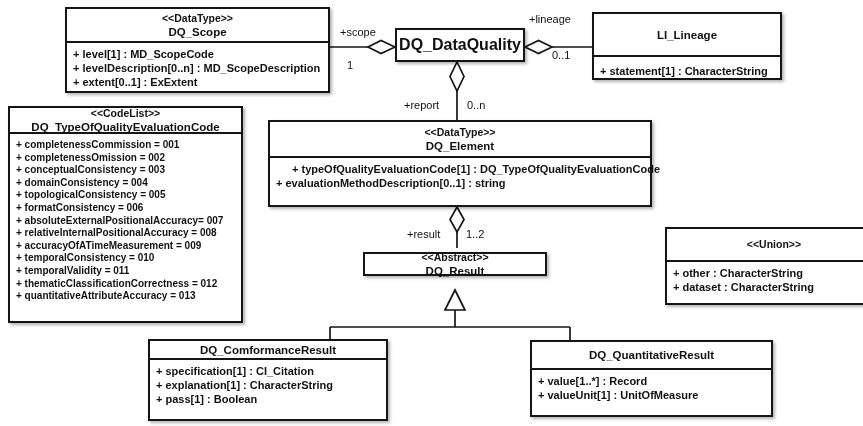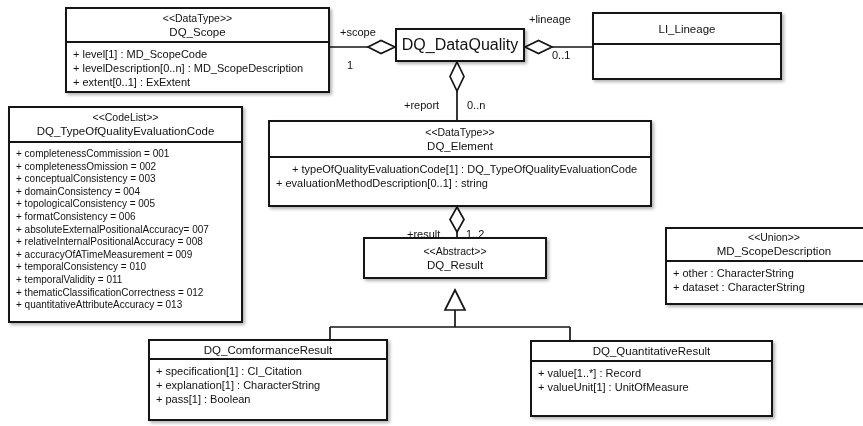--- a/index.html
+++ b/index.html
@@ -3,21 +3,21 @@
 <meta charset="utf-8">
 <style>
   html,body{margin:0;padding:0;background:#fff;}
   #stage{
     position:relative;width:863px;height:426px;background:#ffffff;
     font-family:"Liberation Sans",sans-serif;color:#111;overflow:hidden;
   }
   #wires{position:absolute;left:0;top:0;width:863px;height:426px;z-index:1;}
   .classbox{
     position:absolute;background:#fff;border:2px solid #151515;z-index:2;
-    box-shadow:2px 2px 3px rgba(0,0,0,.30);box-sizing:border-box;font-weight:normal;
+    box-shadow:2px 2px 3px rgba(0,0,0,.30);box-sizing:border-box;font-weight:bold;
   }
   .hdr{
     border-bottom:2px solid #151515;display:flex;flex-direction:column;
     align-items:center;justify-content:center;text-align:center;box-sizing:border-box;
   }
   .single .hdr{border-bottom:none;height:100%;}
   .stereotype{font-size:10.5px;line-height:13px;}
   .classname{font-size:11.5px;line-height:14px;}
   .attrs{padding:4px 19px 2px 6px;font-size:11px;line-height:14px;}
   .attrs div{white-space:nowrap;}
@@ -76,27 +76,30 @@
     </div>
   </div>
 
   <div class="classbox single" style="left:395px;top:28px;width:130px;height:34px">
     <div class="hdr">
       <div class="classname" style="font-size:16px">DQ_DataQuality</div>
     </div>
   </div>
 
   <div class="classbox" style="left:592px;top:12px;width:190px;height:68px">
-    <div class="hdr" style="height:31px">
+    <div class="hdr" style="height:43px">
       <div class="classname">LI_Lineage</div>
+    </div>
+    <div class="attrs" style="padding-top:7px">
+      <div>+ statement[1] : CharacterString</div>
     </div>
   </div>
 
   <div class="classbox codelist" style="left:8px;top:106px;width:235px;height:217px">
-    <div class="hdr" style="height:35px">
+    <div class="hdr" style="height:26px">
       <div class="stereotype">&lt;&lt;CodeList&gt;&gt;</div>
       <div class="classname">DQ_TypeOfQualityEvaluationCode</div>
     </div>
     <div class="attrs">
       <div>+ completenessCommission = 001</div>
       <div>+ completenessOmission = 002</div>
       <div>+ conceptualConsistency = 003</div>
       <div>+ domainConsistency = 004</div>
       <div>+ topologicalConsistency = 005</div>
       <div>+ formatConsistency = 006</div>
@@ -114,51 +117,50 @@
     <div class="hdr" style="height:36px">
       <div class="stereotype">&lt;&lt;DataType&gt;&gt;</div>
       <div class="classname">DQ_Element</div>
     </div>
     <div class="attrs indent-first">
       <div>+ typeOfQualityEvaluationCode[1] : DQ_TypeOfQualityEvaluationCode</div>
       <div>+ evaluationMethodDescription[0..1] : string</div>
     </div>
   </div>
 
-  <div class="classbox single" style="left:363px;top:237px;width:184px;height:42px">
+  <div class="classbox single" style="left:363px;top:252px;width:184px;height:24px">
     <div class="hdr">
       <div class="stereotype">&lt;&lt;Abstract&gt;&gt;</div>
       <div class="classname">DQ_Result</div>
     </div>
   </div>
 
   <div class="classbox" style="left:665px;top:227px;width:218px;height:78px">
     <div class="hdr" style="height:33px">
       <div class="stereotype">&lt;&lt;Union&gt;&gt;</div>
-      <div class="classname">MD_ScopeDescription</div>
     </div>
     <div class="attrs">
       <div>+ other : CharacterString</div>
       <div>+ dataset : CharacterString</div>
     </div>
   </div>
 
   <div class="classbox" style="left:148px;top:339px;width:240px;height:82px">
     <div class="hdr" style="height:19px">
       <div class="classname">DQ_ComformanceResult</div>
     </div>
     <div class="attrs">
       <div>+ specification[1] : CI_Citation</div>
       <div>+ explanation[1] : CharacterString</div>
       <div>+ pass[1] : Boolean</div>
     </div>
   </div>
 
   <div class="classbox" style="left:530px;top:340px;width:243px;height:77px">
-    <div class="hdr" style="height:20px">
+    <div class="hdr" style="height:28px">
       <div class="classname">DQ_QuantitativeResult</div>
     </div>
     <div class="attrs">
       <div>+ value[1..*] : Record</div>
       <div>+ valueUnit[1] : UnitOfMeasure</div>
     </div>
   </div>
 
 </div>
 

